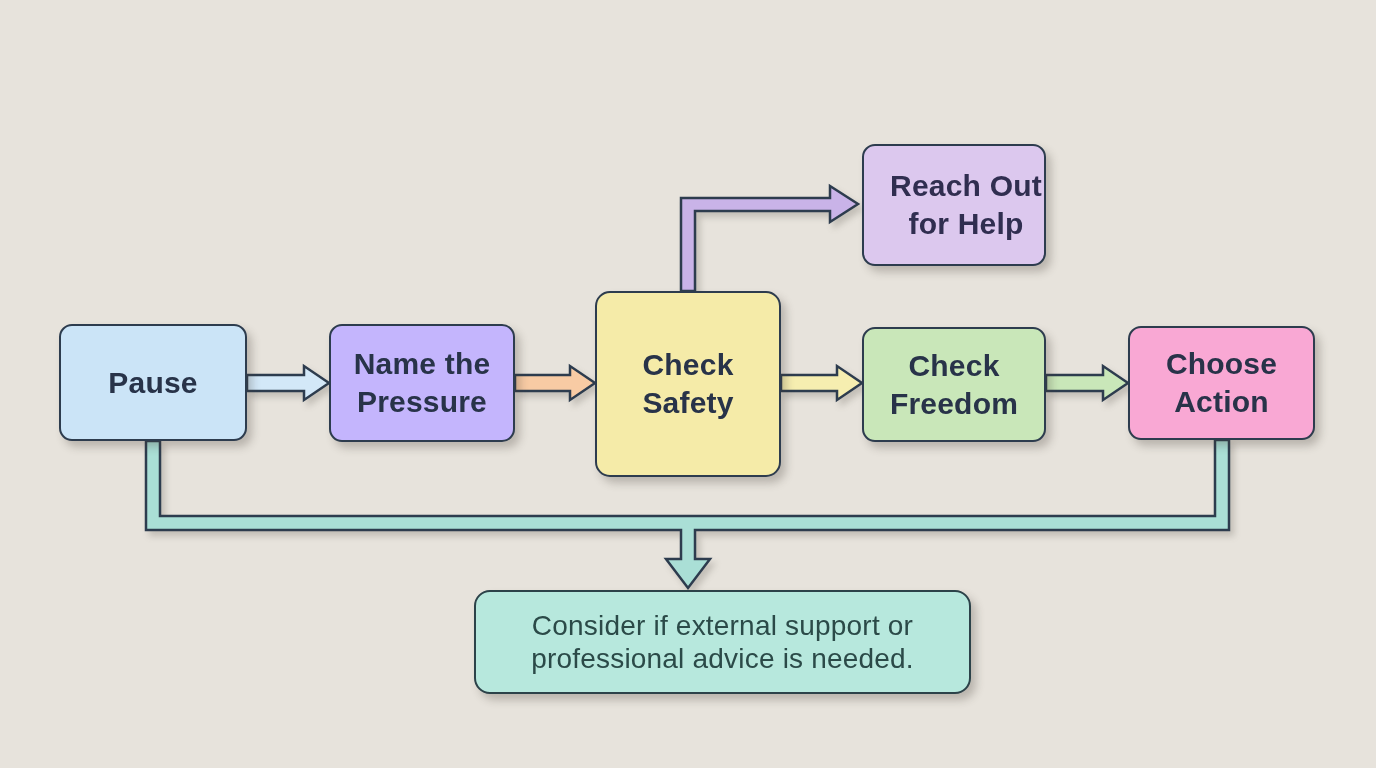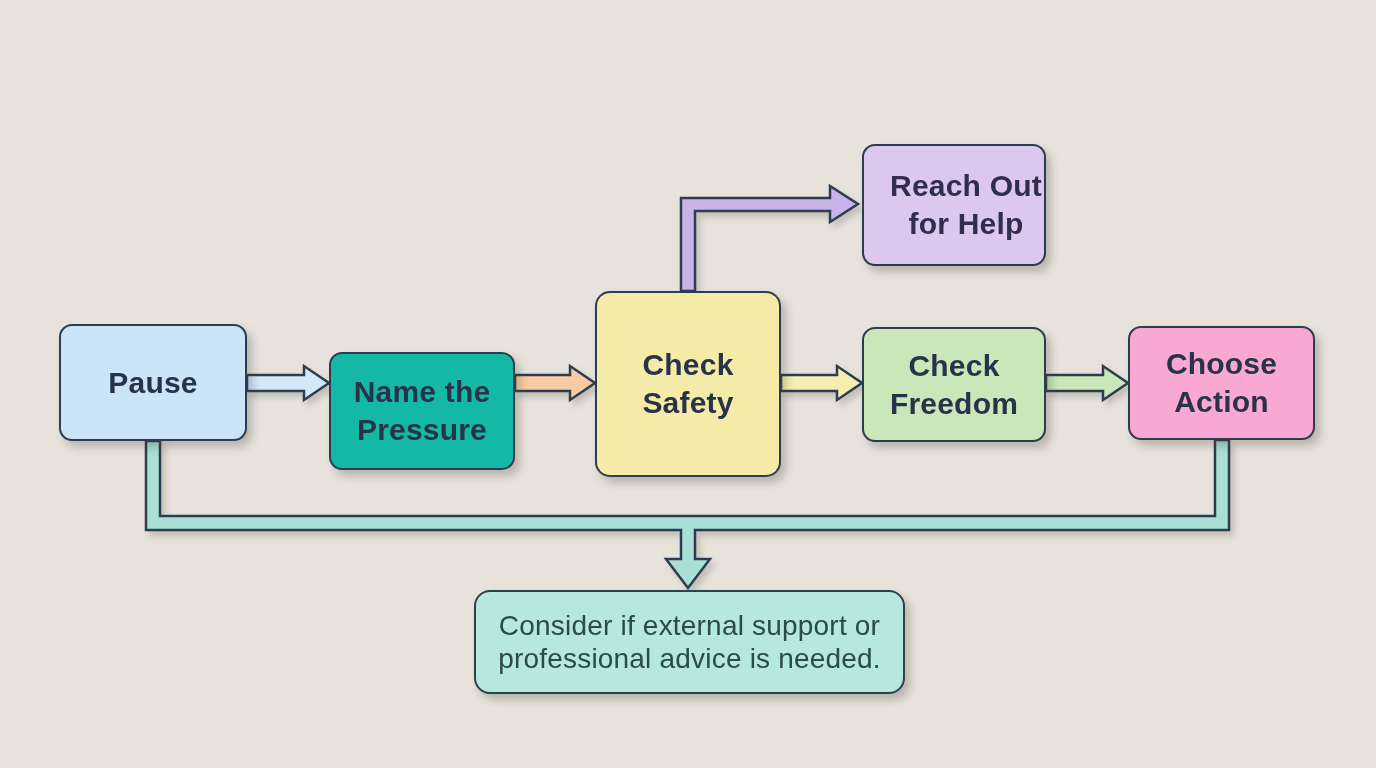--- a/index.html
+++ b/index.html
@@ -49,21 +49,21 @@
     color: #283349;
     letter-spacing: 0.2px;
   }
   .n-pause        { left:  59px; top: 324px; width: 188px; height: 117px; }
   .n-name         { left: 329px; top: 324px; width: 186px; height: 118px; }
   .n-safety       { left: 595px; top: 291px; width: 186px; height: 186px; border-radius: 15px; }
   .n-freedom      { left: 862px; top: 327px; width: 184px; height: 115px; }
   .n-action       { left:1128px; top: 326px; width: 187px; height: 114px; }
   .n-reachout     { left: 862px; top: 144px; width: 184px; height: 122px; padding-left: 24px; }
   .n-reachout .label { color: #302e50; }
-  .n-note         { left: 474px; top: 590px; width: 431px; height: 104px; border-radius: 16px; border-color: #2c4249; }
+  .n-note         { left: 474px; top: 590px; width: 497px; height: 104px; border-radius: 16px; border-color: #2c4249; }
   .n-note .label {
     font-weight: 400;
     font-size: 28px;
     line-height: 1.18;
     color: #2b4a48;
     letter-spacing: 0.2px;
   }
 </style>
 </head>
 <body>
@@ -85,21 +85,21 @@
 
     <path d="M 781 375 L 837 375 L 837 366 L 862 383 L 837 400 L 837 391 L 781 391 Z" fill="#f6eeb0"></path>
 
     <path d="M 1046 375 L 1103 375 L 1103 366 L 1128 383 L 1103 400 L 1103 391 L 1046 391 Z" fill="#c9e7b9"></path>
   </svg>
 
   <div class="node n-pause" style="background: rgb(203, 228, 247);">
     <span class="label">Pause</span>
   </div>
 
-  <div class="node n-name" style="background: #14b8a6; margin-top: 28px;">
+  <div class="node n-name" style="background: #c4b5fd;">
     <span class="label">Name the
 Pressure</span>
   </div>
 
   <div class="node n-safety" style="background: rgb(245, 235, 168);">
     <span class="label">Check
 Safety</span>
   </div>
 
   <div class="node n-freedom" style="background: rgb(201, 231, 185);">

